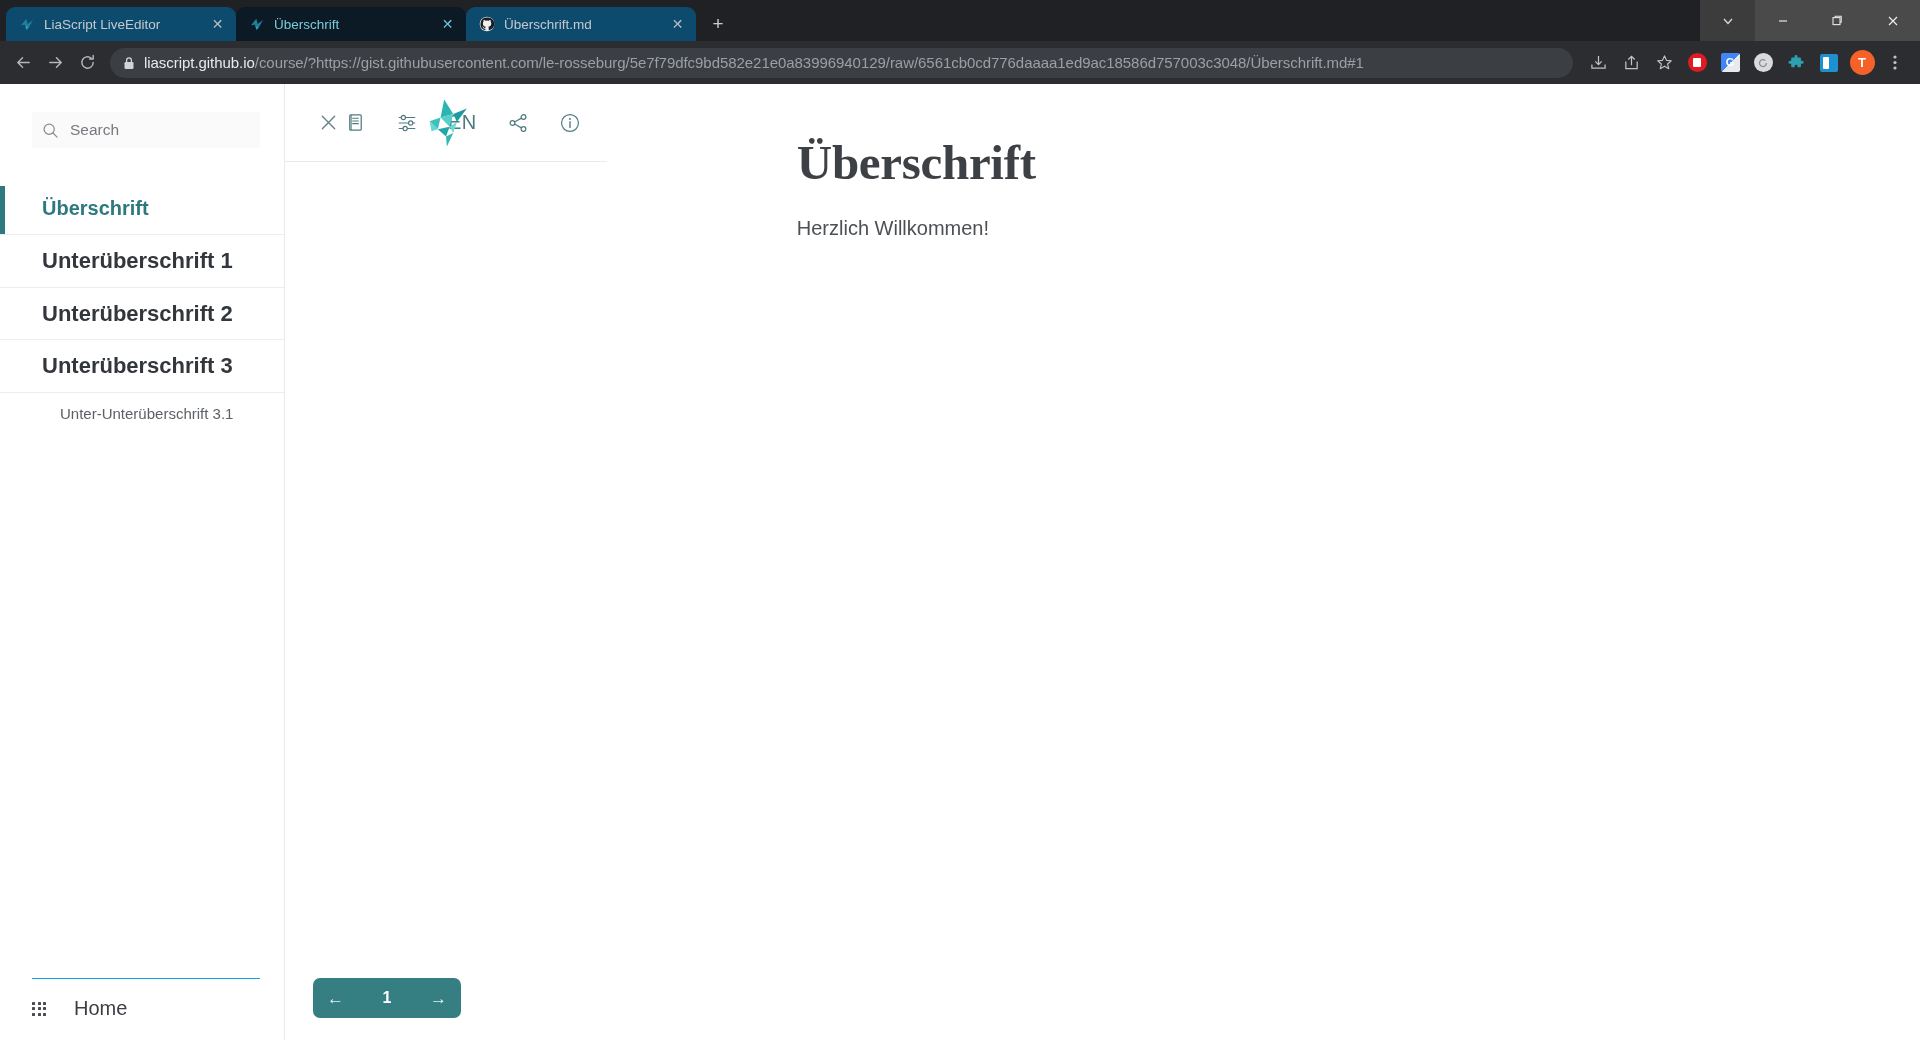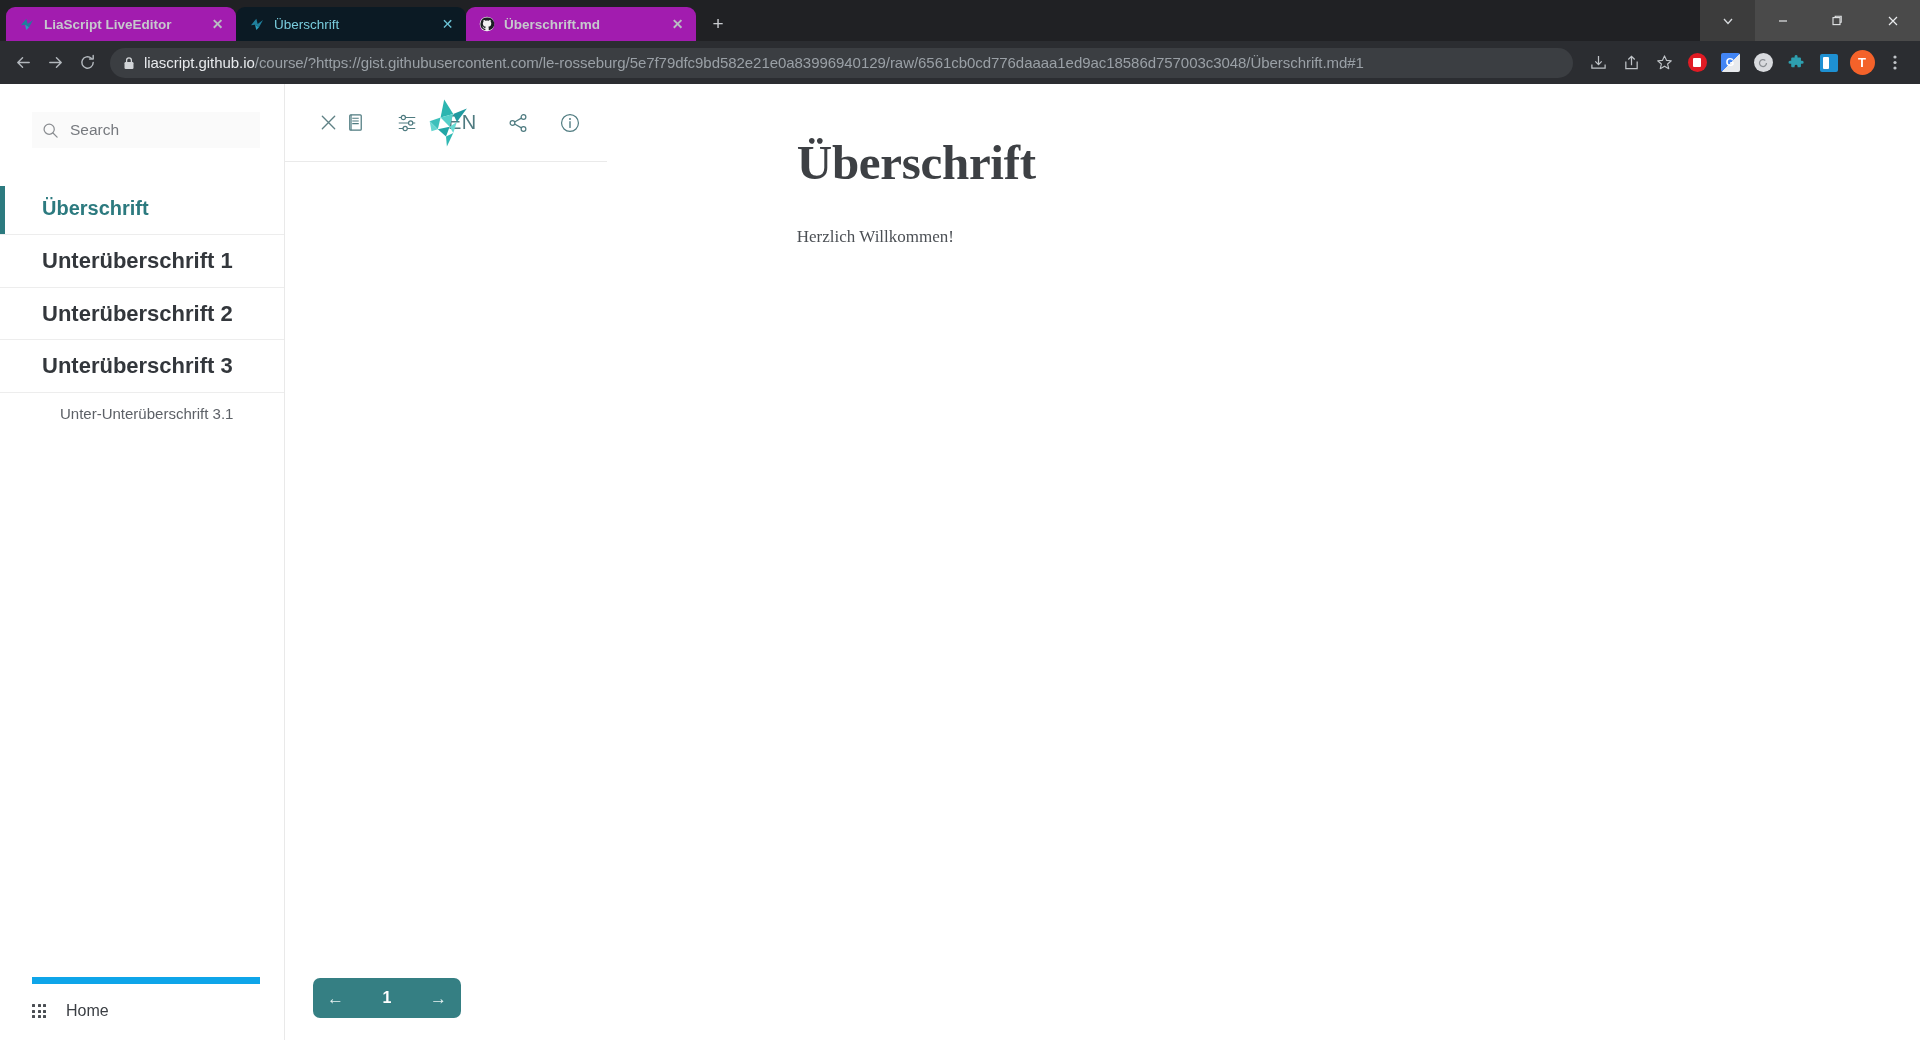--- a/index.html
+++ b/index.html
@@ -29,21 +29,21 @@
     display: flex;
     align-items: center;
     gap: 9px;
     padding: 0 10px 0 13px;
     border-radius: 9px 9px 0 0;
     position: relative;
     font-size: 13.5px;
     color: #c6c9cd;
     background: #2b2d31;
   }
-  .tab.inactive { background: #a21caf; font-weight: bold; }
+  .tab.inactive { background: #0c4a6e; }
   .tab.active {
     background: #0b1a24;
     color: #7fd6e8;
   }
   .tab .tab-title {
     flex: 1 1 auto;
     white-space: nowrap;
     overflow: hidden;
     text-overflow: ellipsis;
   }
@@ -205,27 +205,27 @@
   }
   .toc-item.lvl3 {
     font-weight: normal;
     font-size: 15px;
     color: #5d6167;
     padding-left: 60px;
     border-bottom: 0;
   }
   .sidebar-spacer { flex: 1 1 auto; }
   .home-row {
-    border-top: 7px solid #0ea5e9;
+    border-top: 1px solid #0ea5e9;
     margin: 0 24px 0 32px;
     padding: 18px 0 20px 0;
     display: flex;
     align-items: center;
-    gap: 20px;
-    font-size: 16px;
+    gap: 28px;
+    font-size: 20px;
     color: #3a3e43;
   }
   .grid-icon { display: grid; grid-template-columns: repeat(3, 3px); gap: 2.5px; flex: 0 0 auto; }
   .grid-icon i { width: 3px; height: 3px; background: #4a4e53; border-radius: 0.5px; display:block; }
 
   
   .content { flex: 1 1 auto; display: flex; flex-direction: row; min-width: 0; position: relative; }
   .content-header {
     height: 78px;
     flex: 0 0 78px;
@@ -260,25 +260,24 @@
   }
   .h1 {
     font-family: "Liberation Serif", serif;
     font-size: 49px;
     font-weight: bold;
     color: #3d4044;
     letter-spacing: -0.3px;
     line-height: 1.1;
   }
   .para {
-    margin-top: 34px;
-    font-size: 17px;
+    margin-top: 23px;
+    font-size: 20px;
     color: #4c5055;
     line-height: 1.5;
-    font-family: Liberation Serif, serif;
   }
 
   .pager {
     position: absolute;
     left: 28px;
     bottom: 22px;
     width: 148px;
     height: 40px;
     background: #357f83;
     border-radius: 7px;

